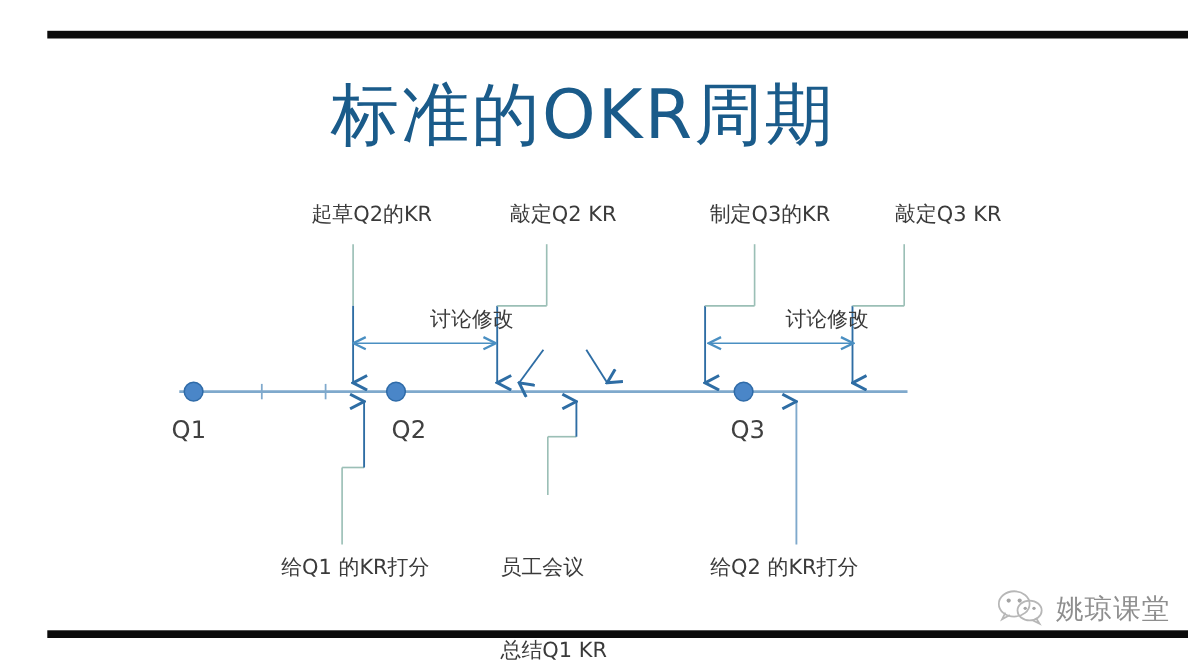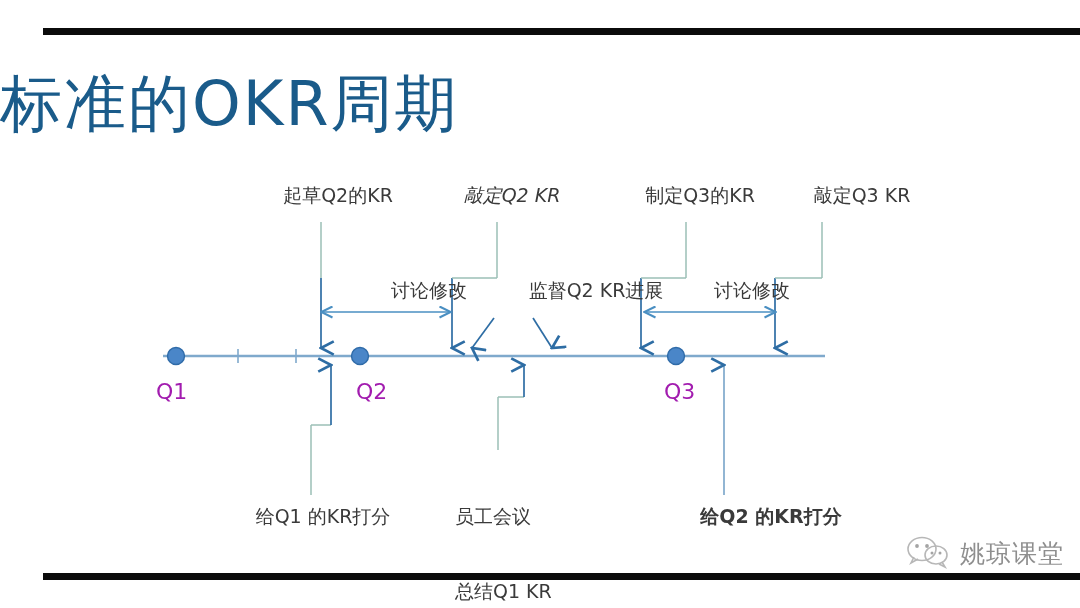--- a/index.html
+++ b/index.html
@@ -25,20 +25,21 @@
     background: #0b0b0b;
   }
   .frame-bar.top { top: 28px; }
   .frame-bar.bottom { top: 573px; }
 
   #title {
     position: absolute;
     left: 0;
     top: 68px;
     width: 1060px;
+    text-align: center;
     font-size: 62px;
     line-height: 1.15;
     letter-spacing: 2px;
     color: #1a5b8a;
     font-family: "DejaVu Sans", "Liberation Sans", sans-serif;
     font-weight: 400;
     white-space: nowrap;
   }
 
   .svg-layer {
@@ -51,21 +52,21 @@
     position: absolute;
     color: #3a3a3a;
     font-size: 19px;
     line-height: 24px;
     white-space: pre;
     font-family: "DejaVu Sans", "Liberation Sans", sans-serif;
   }
   .lbl.center { text-align: left; transform: translateX(-50%); }
   .lbl.axis-tick-label {
     font-size: 22px;
-    color: #a21caf;
+    color: #404040;
   }
   .lbl.top-note { font-size: 19px; }
   .lbl.span-note { font-size: 19px; margin-left: 44px; }
   .lbl.bottom-note { font-size: 19px; }
   .lbl.multiline { line-height: 25px; }
 
   #watermark {
     position: absolute;
     right: 16px;
     top: 536px;
@@ -143,41 +144,40 @@
     <path d="M331,425 L331,365" stroke="#2e6da4" stroke-width="1.7" fill="none" marker-end="url(#ar-up)"></path>
 
     <path d="M498,450 L498,397" stroke="#9bbfb6" stroke-width="1.5" fill="none"></path>
     <path d="M498,397 L524,397" stroke="#9bbfb6" stroke-width="1.5" fill="none"></path>
     <path d="M524,397 L524,365" stroke="#2e6da4" stroke-width="1.7" fill="none" marker-end="url(#ar-up)"></path>
 
     <path d="M724,495 L724,365" stroke="#7fa9cc" stroke-width="1.7" fill="none" marker-end="url(#ar-up)"></path>
   </svg>
 
   <div class="lbl top-note center" style="left:338px; top:183px;">起草Q2的KR</div>
-  <div class="lbl top-note center" style="left:512px; top:183px;font-style:italic;">敲定Q2 KR</div>
+  <div class="lbl top-note center" style="left:512px; top:183px;">敲定Q2 KR</div>
   <div class="lbl top-note center" style="left:700px; top:183px;">制定Q3的KR</div>
   <div class="lbl top-note center" style="left:862px; top:183px;">敲定Q3 KR</div>
 
   <div class="lbl span-note center" style="left:385px; top:278px;">讨论修改</div>
-  <div class="lbl span-note center" style="left:552px; top:278px;">监督Q2 KR进展</div>
   <div class="lbl span-note center" style="left:708px; top:278px;">讨论修改</div>
 
   <div class="lbl axis-tick-label" style="left:156px; top:380px;">Q1</div>
   <div class="lbl axis-tick-label" style="left:344px; top:380px;margin-left:12px;">Q2</div>
   <div class="lbl axis-tick-label" style="left:664px; top:380px;">Q3</div>
 
   <div class="lbl bottom-note center" style="left:323px; top:504px;">给Q1 的KR打分</div>
 
   <div class="lbl bottom-note multiline" style="left:455px; top:454px;">
     <div>员工会议</div>
     <div>总结Q1 KR</div>
     
   </div>
 
-  <div class="lbl bottom-note center" style="left:771px; top:504px;font-weight:bold;">给Q2 的KR打分</div>
+  <div class="lbl bottom-note center" style="left:713px; top:504px;">给Q2 的KR打分</div>
 
   <div id="watermark">
     <svg width="46" height="34" viewBox="0 0 46 34">
       <ellipse cx="16" cy="13" rx="14" ry="11.5" fill="none" stroke="#8c8c8c" stroke-width="1.6"></ellipse>
       <path d="M8,21 L5,27 L12,23" fill="none" stroke="#8c8c8c" stroke-width="1.6"></path>
       <circle cx="11" cy="10" r="1.9" fill="#6d6d6d"></circle>
       <circle cx="21" cy="10" r="1.9" fill="#6d6d6d"></circle>
       <ellipse cx="30" cy="19" rx="11" ry="9" fill="none" stroke="#8c8c8c" stroke-width="1.6"></ellipse>
       <path d="M36,26 L39,31 L33,28" fill="none" stroke="#8c8c8c" stroke-width="1.6"></path>
       <circle cx="26" cy="17" r="1.5" fill="#6d6d6d"></circle>

